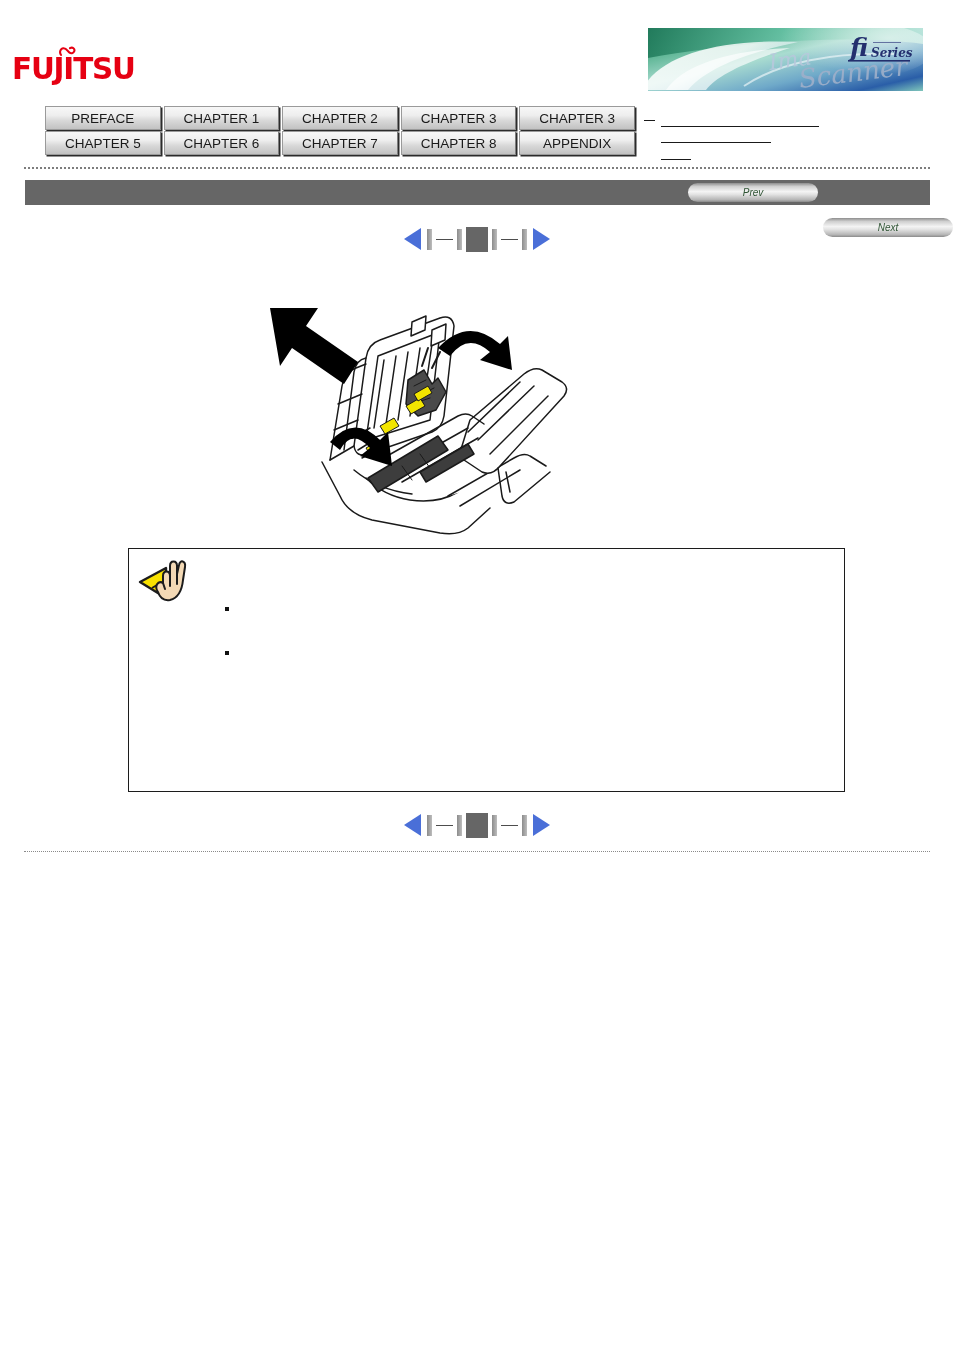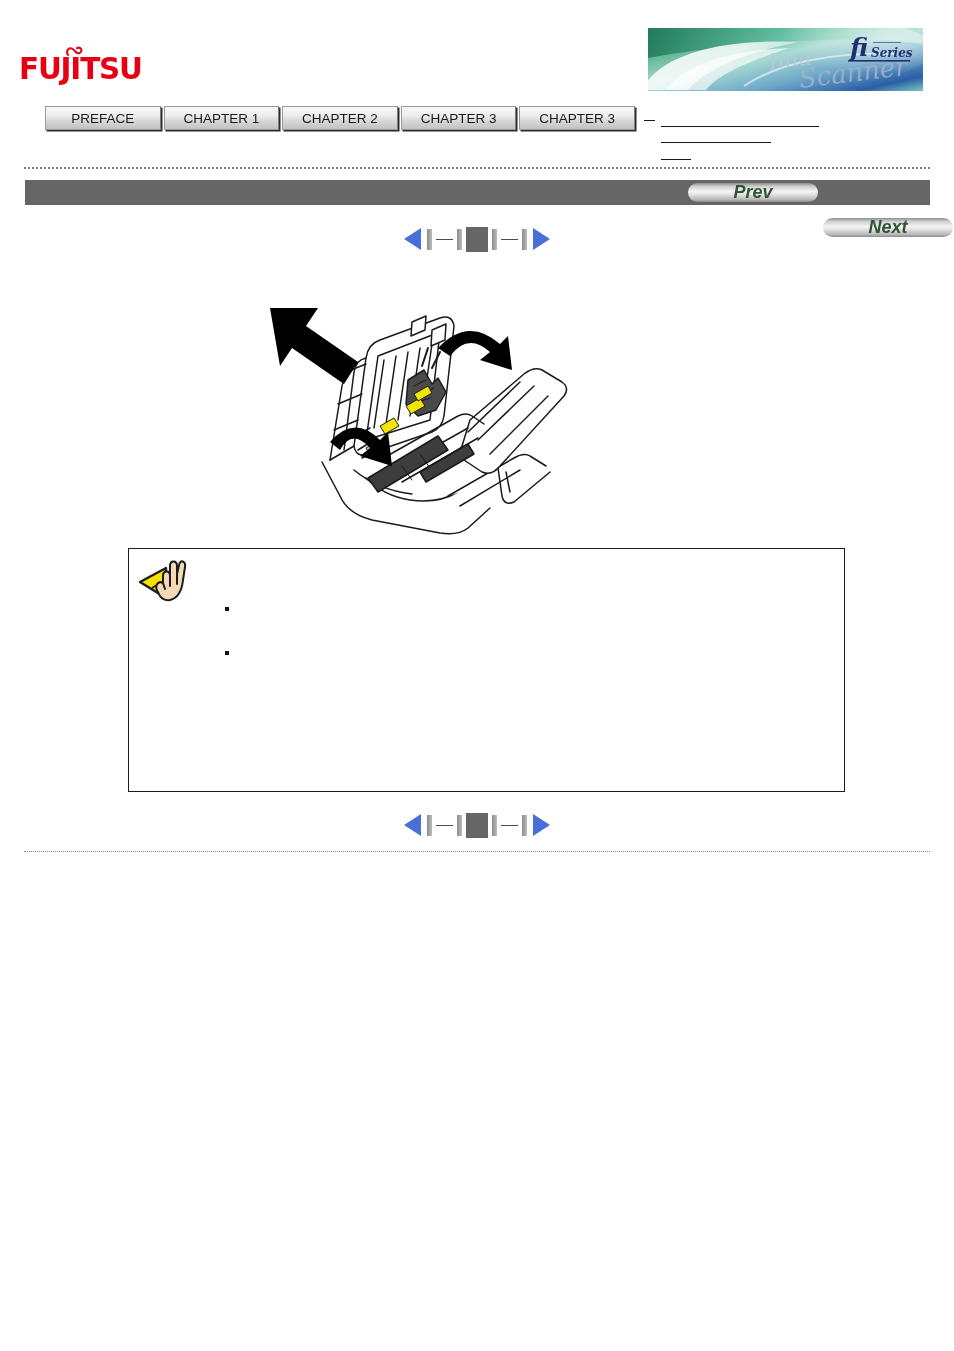--- a/index.html
+++ b/index.html
@@ -11,21 +11,21 @@
     width: 954px;
     height: 1351px;
     position: relative;
     font-family: "Liberation Sans", sans-serif;
     overflow: hidden;
   }
 
   
   .fujitsu-logo {
     position: absolute;
-    left: 19px;
+    left: 12px;
     top: 44px;
     width: 130px;
     height: 46px;
   }
   .fujitsu-logo .word {
     position: absolute;
     left: 0;
     top: 10px;
     font-family: "DejaVu Sans", sans-serif;
     font-weight: bold;
@@ -142,22 +142,22 @@
     width: 130px;
     height: 19px;
     border-radius: 10px;
     background: linear-gradient(to bottom,
       #8d8d8d 0%, #cfcfcf 18%, #f4f4f4 45%,
       #e3e3e3 60%, #b5b5b5 88%, #8a8a8a 100%);
     display: flex;
     align-items: center;
     justify-content: center;
     font-style: italic;
-    font-weight: bold;
-    font-size: 18px;
+    font-weight: normal;
+    font-size: 10px;
     color: #2f5434;
     cursor: pointer;
     box-sizing: border-box;
   }
   .pill-btn.prev { left: 663px; }
   .pill-btn.next { left: 798px; margin-top: 35px; }
 
   
   .page-nav {
     position: absolute;
@@ -302,20 +302,27 @@
 </div>
 
 <div class="tab-nav">
   <div class="tab-row">
     <div class="tab-btn">PREFACE</div>
     <div class="tab-btn">CHAPTER 1</div>
     <div class="tab-btn">CHAPTER 2</div>
     <div class="tab-btn">CHAPTER 3</div>
     <div class="tab-btn">CHAPTER 3</div>
   </div>
+  <div class="tab-row">
+    <div class="tab-btn">CHAPTER 5</div>
+    <div class="tab-btn">CHAPTER 6</div>
+    <div class="tab-btn">CHAPTER 7</div>
+    <div class="tab-btn">CHAPTER 8</div>
+    <div class="tab-btn">APPENDIX</div>
+  </div>
 </div>
 
 <div class="rule-group">
   <div class="rule-dash"></div>
   <div class="rule r1"></div>
   <div class="rule r2"></div>
   <div class="rule r3"></div>
 </div>
 
 <div class="dotted-sep top"></div>

